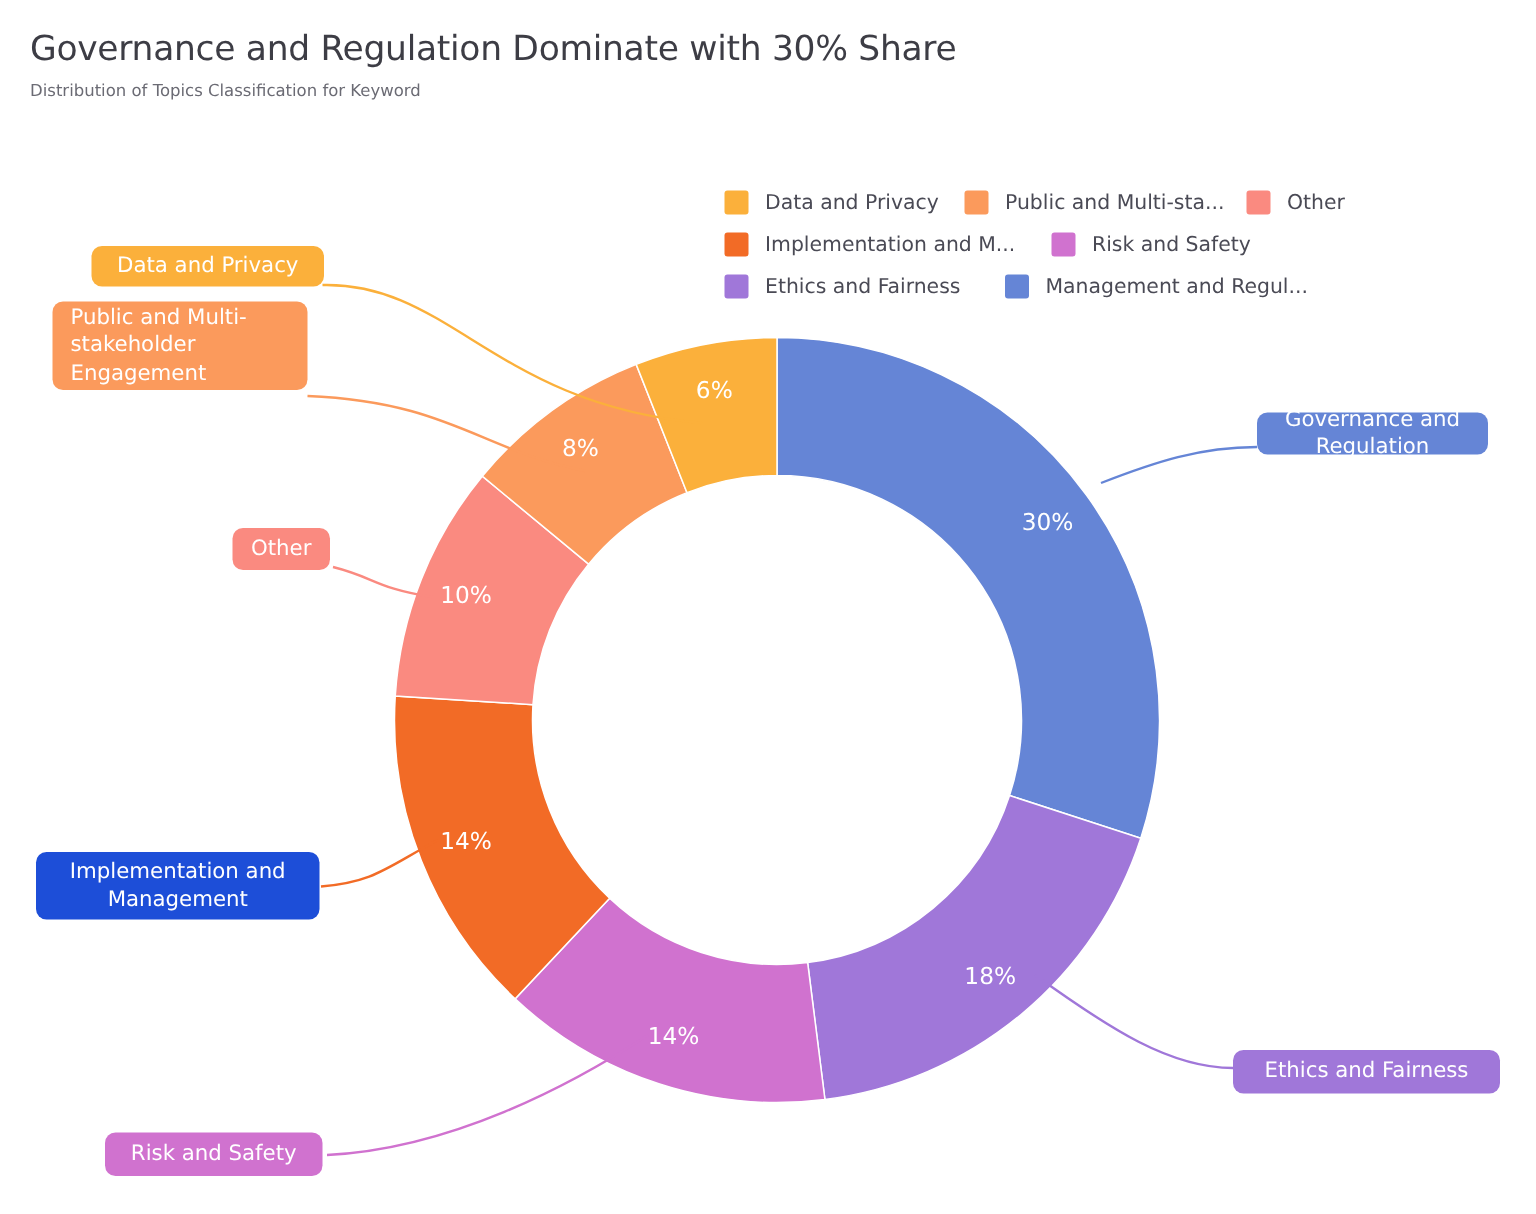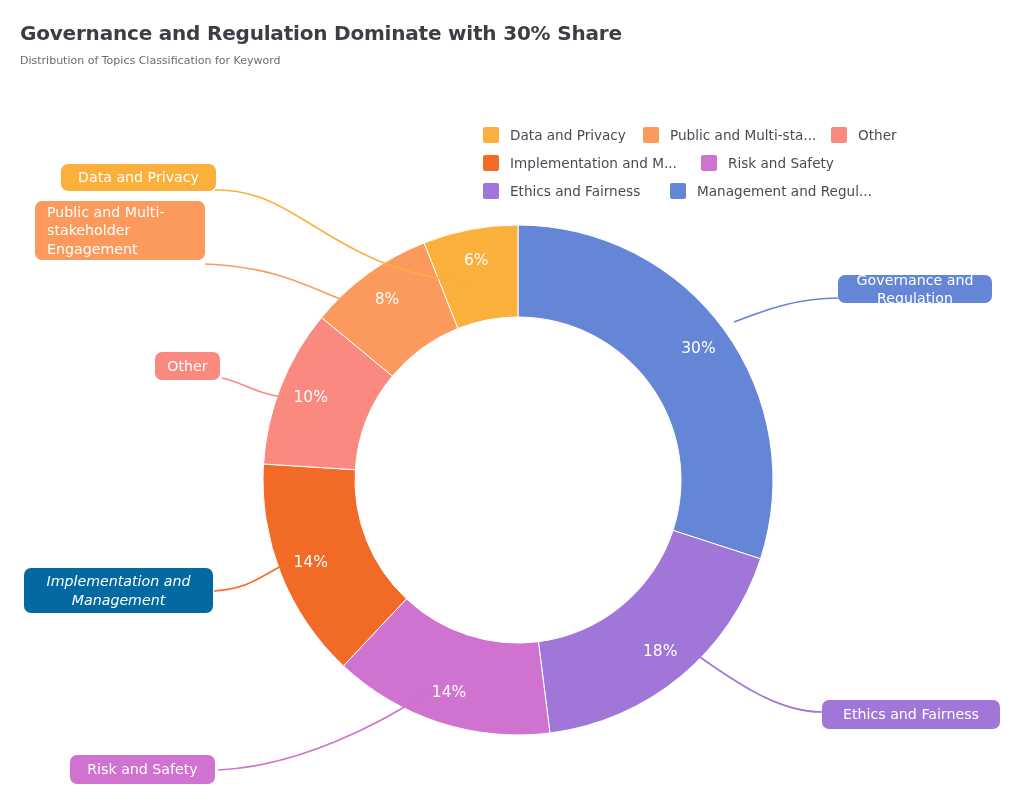--- a/index.html
+++ b/index.html
@@ -21,22 +21,22 @@
   }
 
   
   #header {
     position: absolute;
     left: 20px;
     top: 18px;
     width: 900px;
   }
   #chart-title {
-    font-size: 20px;
-    font-weight: 700;
+    font-size: 23px;
+    font-weight: 400;
     color: #3d3d45;
     letter-spacing: -0.2px;
     line-height: 30px;
     white-space: nowrap;
   }
   #chart-subtitle {
     font-size: 11px;
     font-weight: 400;
     color: #6b6b74;
     line-height: 20px;
@@ -198,21 +198,21 @@
   </div>
 
   <div class="callout" style="left:35px; top:201px; width:170px; height:59px; background:#FB9A5C; text-align:left; justify-content:center;">
     <span>Public and Multi-stakeholder Engagement</span>
   </div>
 
   <div class="callout" style="left:155px; top:352px; width:65px; height:28px; background:#FA8A80;">
     <span>Other</span>
   </div>
 
-  <div class="callout" style="left:24px; top:568px; width:189px; height:45px; background:#0369a1;font-style:italic;">
+  <div class="callout" style="left:24px; top:568px; width:189px; height:45px; background:#1d4ed8;">
     <span>Implementation and Management</span>
   </div>
 
   <div class="callout" style="left:70px; top:755px; width:145px; height:29px; background:#D072CF;">
     <span>Risk and Safety</span>
   </div>
 
   <div class="callout" style="left:822px; top:700px; width:178px; height:29px; background:#A077D9;">
     <span>Ethics and Fairness</span>
   </div>

